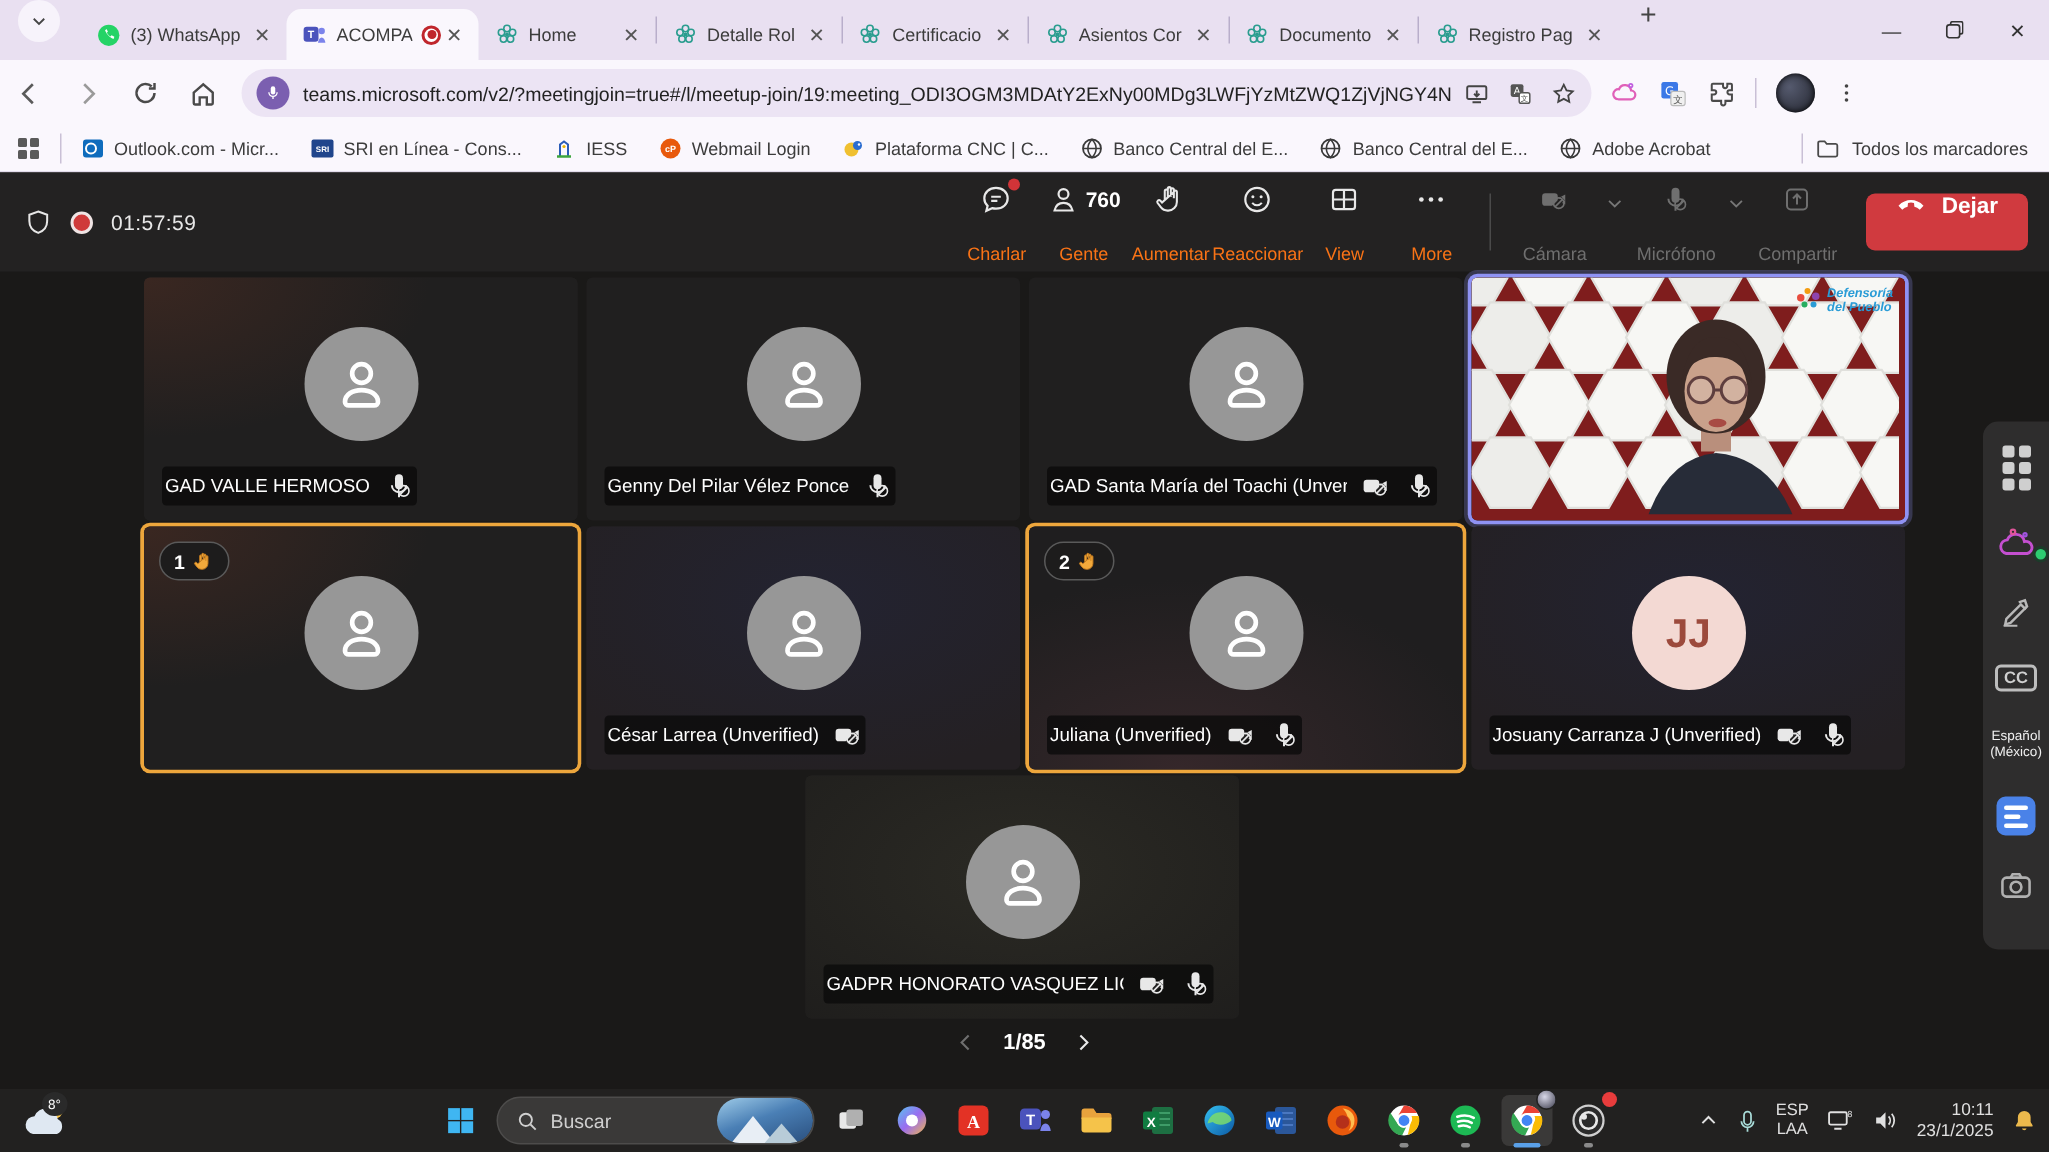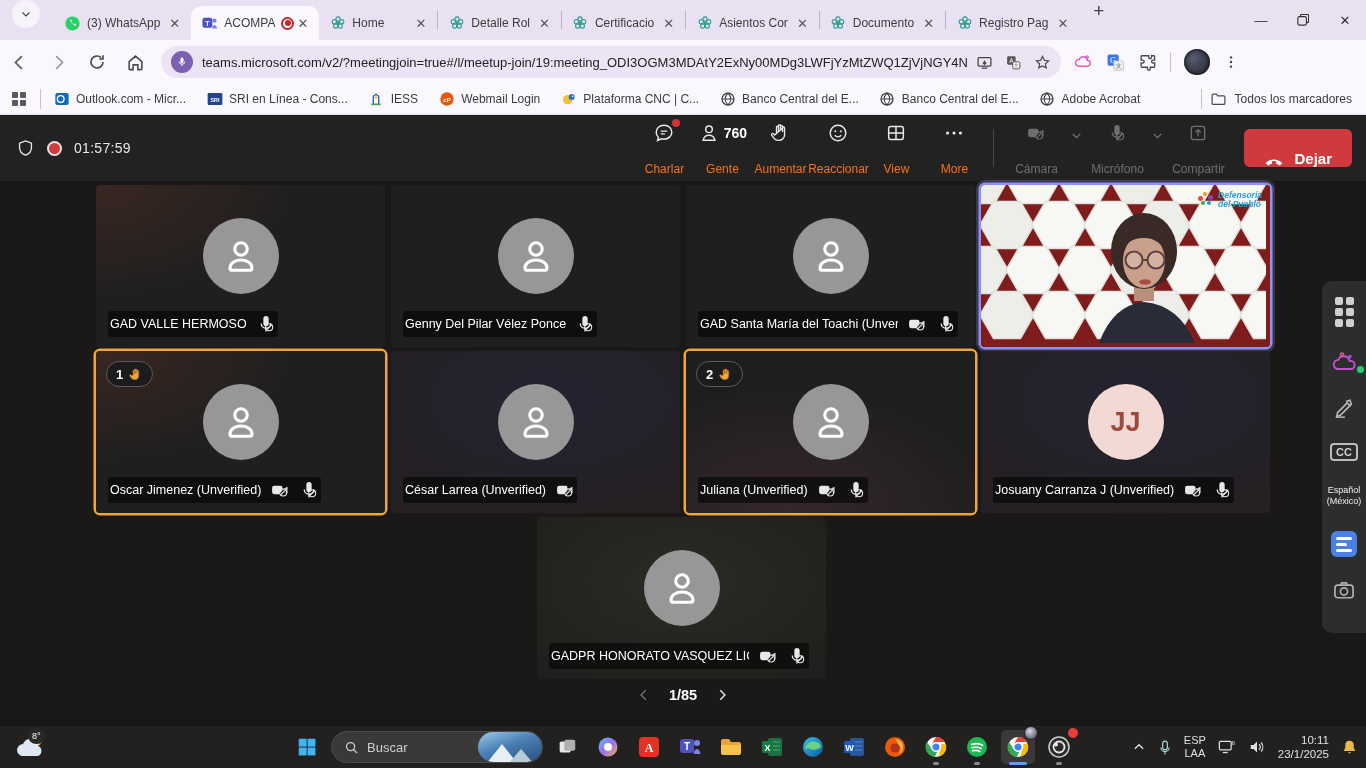--- a/index.html
+++ b/index.html
@@ -44,21 +44,21 @@
   .timer { font-size:14px; color:#e8e8e8; letter-spacing:.3px; }
   .meet-right { margin-left:auto; display:flex; align-items:center; margin-right:14px; }
   .mbtn { width:58px; display:flex; flex-direction:column; align-items:center; gap:17px; color:#e8e8e8; padding:4px 0; position:relative; }
   .mbtn .mlabel { font-size:12px; color:#f97316; }
   .mbtn.disabled, .mbtn.disabled .mlabel { color:#6f6f6f; }
   .iconrow { display:flex; align-items:center; gap:4px; height:24px; }
   .pcount { font-size:14px; font-weight:bold; color:#fff; }
   .badge-dot { position:absolute; top:2px; left:50%; margin-left:8px; width:8px; height:8px; border-radius:50%; background:#d13438; }
   .mchev { color:#777; margin:0 2px; display:flex; align-self:flex-start; margin-top:12px; }
   .toolsep { width:1px; height:38px; background:#4a4a4a; margin:0 10px; }
-  .leavebtn { background:#d03a3f; color:#fff; font-weight:bold; font-size:15px; border-radius:6px; height:38px; padding:0 20px; display:flex; align-items:flex-end; gap:10px; margin-left:14px; }
+  .leavebtn { background:#d03a3f; color:#fff; font-weight:bold; font-size:15px; border-radius:6px; height:38px; padding:0 20px; display:flex; align-items:flex-start; gap:10px; margin-left:14px; }
 
   
   .tile { position:absolute; width:289px; height:162px; background:#201f1f; border-radius:4px; overflow:visible; }
   .tile-inner { position:absolute; inset:0; border-radius:4px; overflow:hidden; }
   .tint-warm  .tile-inner { background:radial-gradient(120% 120% at 0% 0%, #3a2721 0%, #201f1f 55%); }
   .tint-warm2 .tile-inner { background:radial-gradient(120% 130% at 35% 100%, #35272a 0%, #1f1e1f 60%); }
   .tint-cool  .tile-inner { background:radial-gradient(120% 120% at 55% 30%, #232331 0%, #242023 60%); }
   .tint-olive .tile-inner { background:radial-gradient(130% 130% at 50% 40%, #2b2a24 0%, #1e1d1c 65%); }
   .tile.b-hand { box-shadow:0 0 0 2.5px #eda63c; }
   .tile.b-active { box-shadow:0 0 0 2.5px #8f92f3, 0 0 0 5px rgba(143,146,243,.25); }
@@ -724,41 +724,20 @@
       <div class="tile tint-warm b-hand" style="left:96px;top:236px">
         <div class="tile-inner">
           <div class="pavatar">
             <span>
               <svg width="44" height="44" viewBox="0 0 24 24">
                 <circle cx="12" cy="8.2" r="3.4" fill="none" stroke="#fff" stroke-width="1.7"></circle>
                 <path d="M6 18.5c0-2.6 2.7-4.3 6-4.3s6 1.7 6 4.3c0 .8-.6 1.3-1.4 1.3H7.4c-.8 0-1.4-.5-1.4-1.3z" fill="none" stroke="#fff" stroke-width="1.7"></path>
               </svg>
             </span>
           </div>
-          <div class="namelabel ">
-            <span class="nm">Oscar Jimenez (Unverified)</span>
-            <span class="lic">
-              <svg width="20" height="20" viewBox="0 0 24 24">
-                <rect x="2.5" y="7" width="12.5" height="10" rx="2.5" fill="currentColor"></rect>
-                <path d="M16 10.5l5-2.5v8l-5-2.5z" fill="currentColor"></path>
-                <circle cx="15.5" cy="15" r="4.6" fill="none" stroke="currentColor" stroke-width="1.4" style="stroke:inherit"></circle>
-                <path d="M11.8 18.6l7.4-7.4" stroke="#232222" stroke-width="4"></path>
-                <circle cx="15.8" cy="14.9" r="4.2" fill="none" stroke="currentColor" stroke-width="1.3"></circle>
-                <path d="M12.8 17.9l6-6" stroke="currentColor" stroke-width="1.3"></path>
-              </svg>
-            </span>
-            <span class="lic">
-              <svg width="20" height="20" viewBox="0 0 24 24">
-                <path d="M12 2.5a3.2 3.2 0 0 1 3.2 3.2v5.6a3.2 3.2 0 0 1-6.4 0V5.7A3.2 3.2 0 0 1 12 2.5z" fill="currentColor"></path>
-                <path d="M6.3 11.3a5.7 5.7 0 0 0 11.4 0M12 17v4" fill="none" stroke="currentColor" stroke-width="1.6"></path>
-                <circle cx="15.8" cy="15.9" r="4.2" fill="none" stroke="currentColor" stroke-width="1.3"></circle>
-                <path d="M12.8 18.9l6-6" stroke="currentColor" stroke-width="1.3"></path>
-              </svg>
-            </span>
-          </div>
         </div>
         <div class="handbadge">
           <span class="hb-n">1</span>
           <span>
             <svg width="15" height="15" viewBox="0 0 24 24">
               <path d="M8.2 12V5.8a1.1 1.1 0 0 1 2.2 0V10m0-4.8V4.1a1.1 1.1 0 0 1 2.2 0V10m0-5.1a1.1 1.1 0 0 1 2.2 0V11m0-4.4a1.1 1.1 0 0 1 2.2 0v7.2a6.3 6.3 0 0 1-6.3 6.3h-.4a6.3 6.3 0 0 1-5-2.5l-2.4-3.2a1.3 1.3 0 0 1 2-1.6l1.3 1.4z" fill="#f2a93b" stroke="#c77d1e" stroke-width="1"></path>
             </svg>
           </span>
         </div>
       </div>

